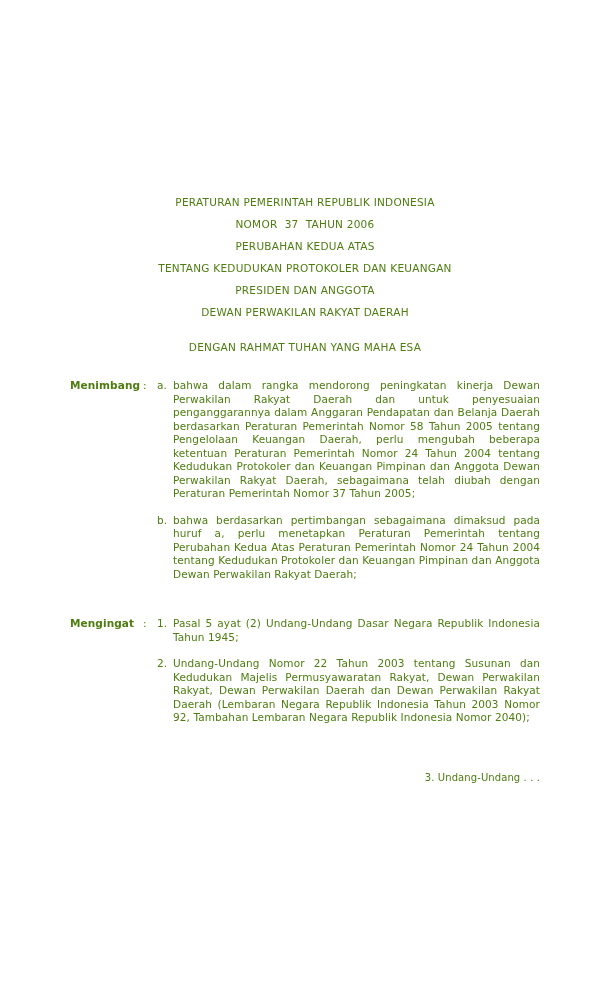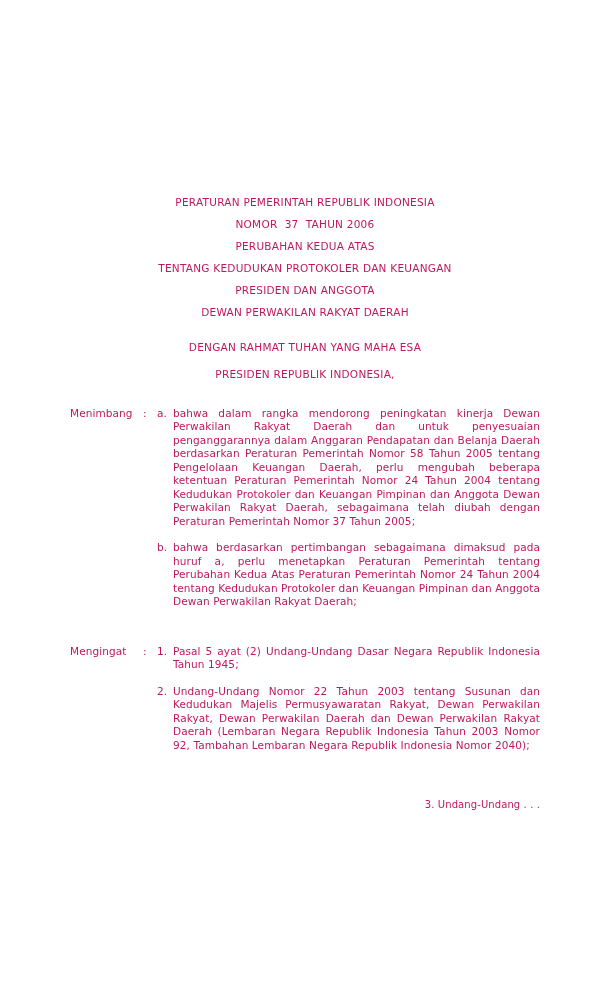--- a/index.html
+++ b/index.html
@@ -9,21 +9,21 @@
     }
     .page {
       position: relative;
       width: 612px;
       height: 1008px;
       margin: 0 auto;
       background: #ffffff;
       box-sizing: border-box;
       padding: 197px 72px 0 70px;
       font-family: "DejaVu Sans", "Liberation Sans", sans-serif;
-      color: #be185d;
+      color: #4d7c0f;
       overflow: hidden;
     }
     .title-block {
       text-align: center;
       font-size: 10.5px;
       letter-spacing: 0.25px;
     }
     .title-line {
       white-space: pre;
       line-height: 1;
@@ -44,20 +44,21 @@
     }
     .section.first {
       margin-top: 27px;
     }
     .section.second {
       margin-top: 36px;
     }
     .section-label {
       flex: none;
       width: 73px;
+      font-weight: bold;
     }
     .section-colon {
       flex: none;
       width: 14px;
     }
     .section-items {
       flex: 1;
       min-width: 0;
     }
     .item {
@@ -89,21 +90,20 @@
 <div class="page">
 
   <div class="title-block">
     <div class="title-line">PERATURAN PEMERINTAH REPUBLIK INDONESIA</div>
     <div class="title-line">NOMOR  37  TAHUN 2006</div>
     <div class="title-line">PERUBAHAN KEDUA ATAS</div>
     <div class="title-line">TENTANG KEDUDUKAN PROTOKOLER DAN KEUANGAN</div>
     <div class="title-line">PRESIDEN DAN ANGGOTA</div>
     <div class="title-line">DEWAN PERWAKILAN RAKYAT DAERAH</div>
     <div class="title-line invocation">DENGAN RAHMAT TUHAN YANG MAHA ESA</div>
-    <div class="title-line issuer">PRESIDEN REPUBLIK INDONESIA,</div>
   </div>
 
   <div class="section first">
     <div class="section-label">Menimbang</div>
     <div class="section-colon">:</div>
     <div class="section-items">
       <div class="item">
         <div class="item-marker">a.</div>
         <div class="item-text">bahwa dalam rangka mendorong peningkatan kinerja Dewan Perwakilan Rakyat Daerah dan untuk penyesuaian penganggarannya dalam Anggaran Pendapatan dan Belanja Daerah berdasarkan Peraturan Pemerintah Nomor 58 Tahun 2005 tentang Pengelolaan Keuangan Daerah, perlu mengubah beberapa ketentuan Peraturan Pemerintah Nomor 24 Tahun 2004 tentang Kedudukan Protokoler dan Keuangan Pimpinan dan Anggota Dewan Perwakilan Rakyat Daerah, sebagaimana telah diubah dengan Peraturan Pemerintah Nomor 37 Tahun 2005;</div>
       </div>

